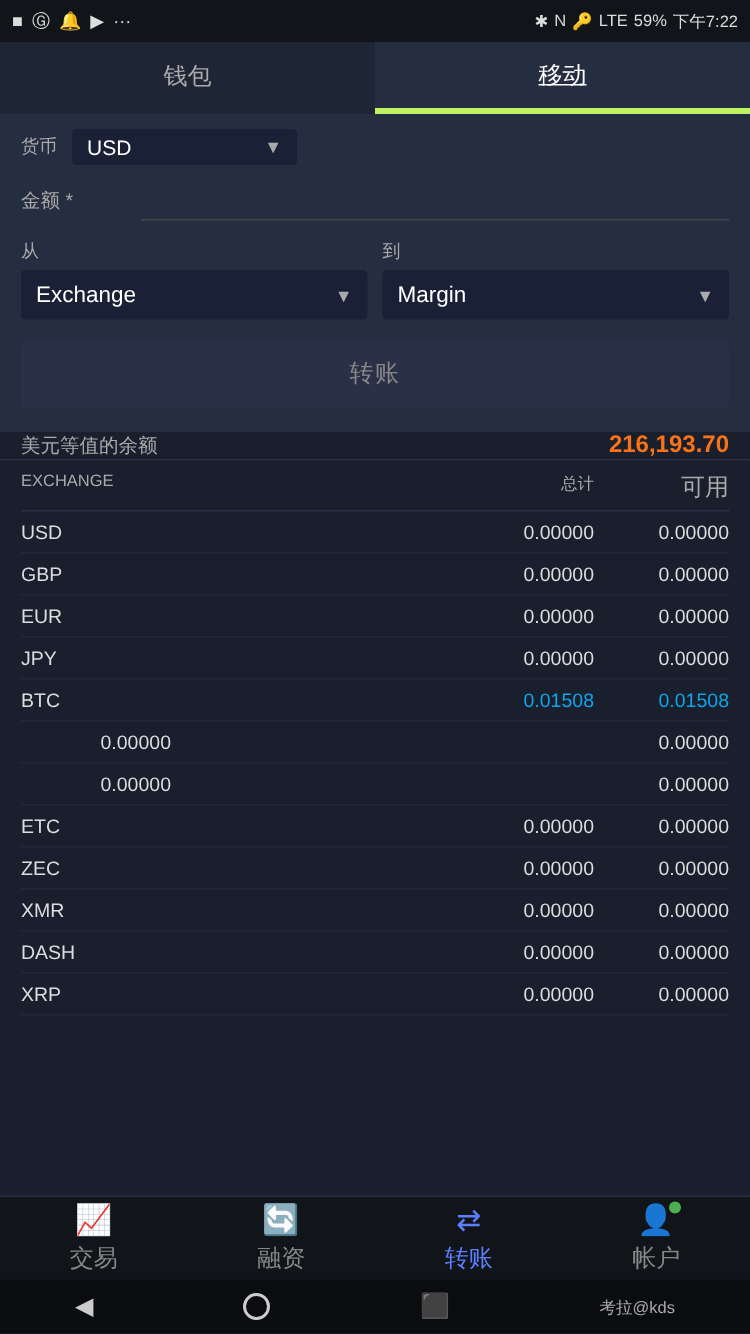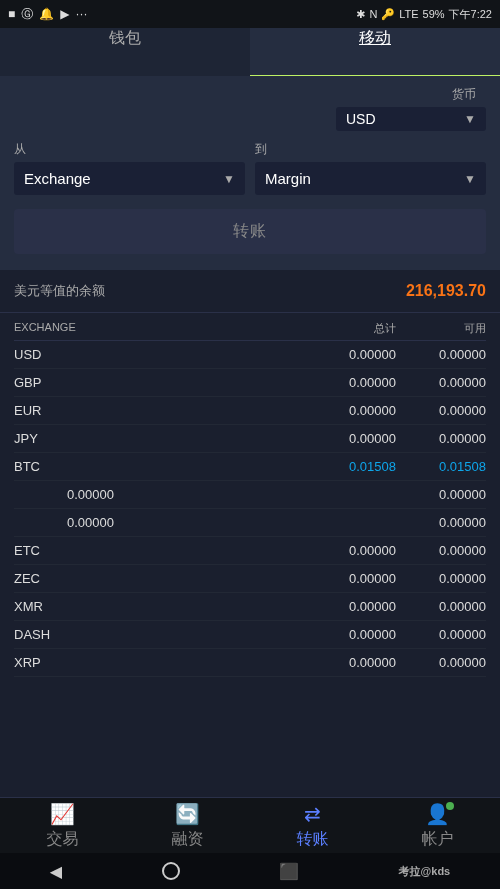--- a/index.html
+++ b/index.html
@@ -31,31 +31,31 @@
     
     .tab-header {
       display: flex;
       width: 100%;
       height: 48px;
       background: #1e2535;
     }
     .tab-item {
       flex: 1;
       display: flex;
-      align-items: flex-start;
+      align-items: center;
       justify-content: center;
       font-size: 16px;
       color: #aaa;
       cursor: pointer;
       border-bottom: 2px solid transparent;
     }
     .tab-item.active {
       color: #fff;
       background: #252d40;
-      border-bottom: 1px solid #bef264;
+      border-bottom: 4px solid #bef264;
       text-decoration: underline;
     }
 
     
     .form-area {
       background: #252d40;
       padding: 10px 14px 16px 14px;
     }
     .currency-label {
       font-size: 12px;
@@ -134,21 +134,21 @@
       border-radius: 4px;
       color: #888;
       font-size: 16px;
       padding: 12px;
       cursor: pointer;
       letter-spacing: 1px;
     }
 
     
     .balance-section {
-      padding: 12px 14px;
+      padding: 0 14px;
       display: flex;
       justify-content: space-between;
       align-items: flex-start;
       border-bottom: 1px solid #2a3048;
     }
     .balance-label {
       font-size: 13px;
       color: #aaa;
     }
     .balance-value {
@@ -172,21 +172,21 @@
       color: #aaa;
       flex: 1;
     }
     .table-header-total {
       font-size: 11px;
       color: #aaa;
       width: 100px;
       text-align: right;
     }
     .table-header-avail {
-      font-size: 11px;
+      font-size: 16px;
       color: #aaa;
       width: 90px;
       text-align: right;
     }
 
     .table-row {
       display: flex;
       justify-content: space-between;
       align-items: center;
       padding: 6px 0;
@@ -281,21 +281,21 @@
     }
     .sys-home {
       width: 18px;
       height: 18px;
       border: 2px solid #ccc;
       border-radius: 50%;
     }
 
     .currency-wrapper {
       display: flex;
-      flex-direction: column;
+      flex-direction: row;
       align-items: flex-end;
       margin-bottom: 10px;
     }
   </style>
 </head>
 <body>
 
 <div class="status-bar">
   <div class="status-left">
     <span>■</span>
@@ -329,20 +329,24 @@
     <div style="display:flex; align-items:center; gap:6px; margin-bottom:4px;">
       <span class="currency-label">货币</span>
     </div>
     <div class="currency-select">
       <span>USD</span>
       <span class="chevron">▼</span>
     </div>
   </div>
 
   
+  <div class="amount-row">
+    <span class="amount-label">金额 *</span>
+    <input class="amount-input" type="text" value="" style="">
+  </div>
 
   
   <div class="from-to-row">
     <div class="from-group">
       <div class="ft-label">从</div>
       <div class="ft-select">
         <span>Exchange</span>
         <span class="chevron">▼</span>
       </div>
     </div>
@@ -451,14 +455,14 @@
       <span class="nav-dot"></span>
     </div>
     <span class="nav-label">帐户</span>
   </div>
 </div>
 
 <div class="system-nav">
   <span class="sys-btn">◀</span>
   <div class="sys-home"></div>
   <span class="sys-btn">⬛</span>
-  <span style="font-size:11px;color:#aaa;font-weight:bold;">考拉@kds</span>
+  <span style="font-size:11px;color:#aaa;">考拉@kds</span>
 </div>
 
 </body></html>

